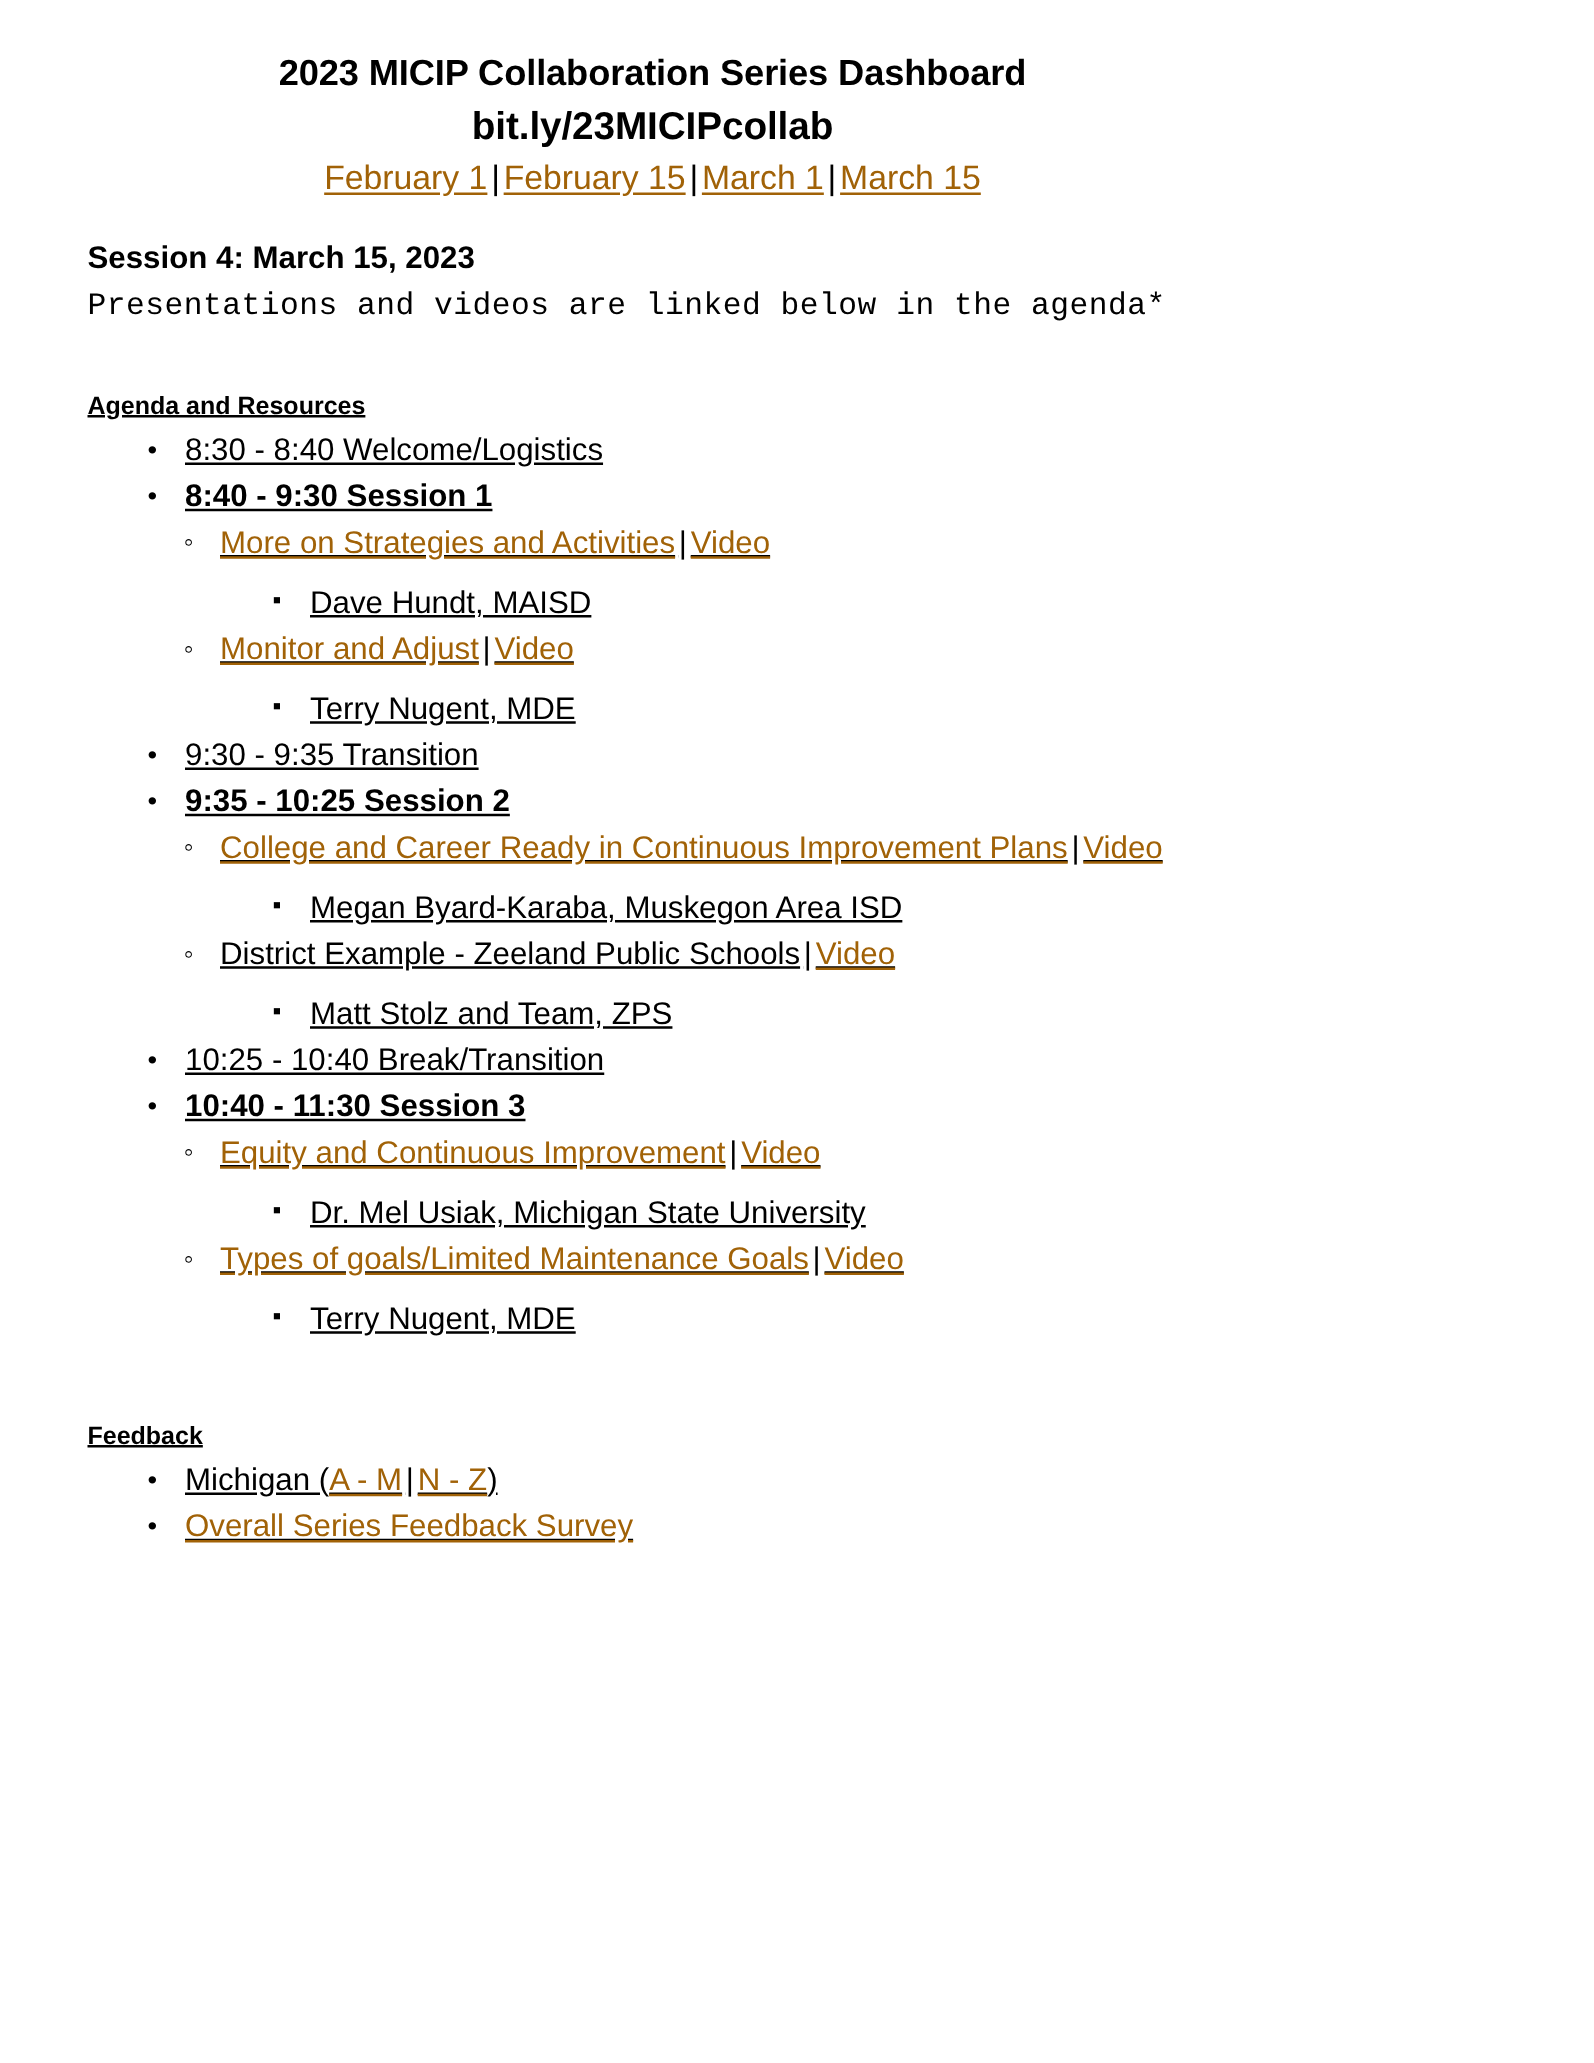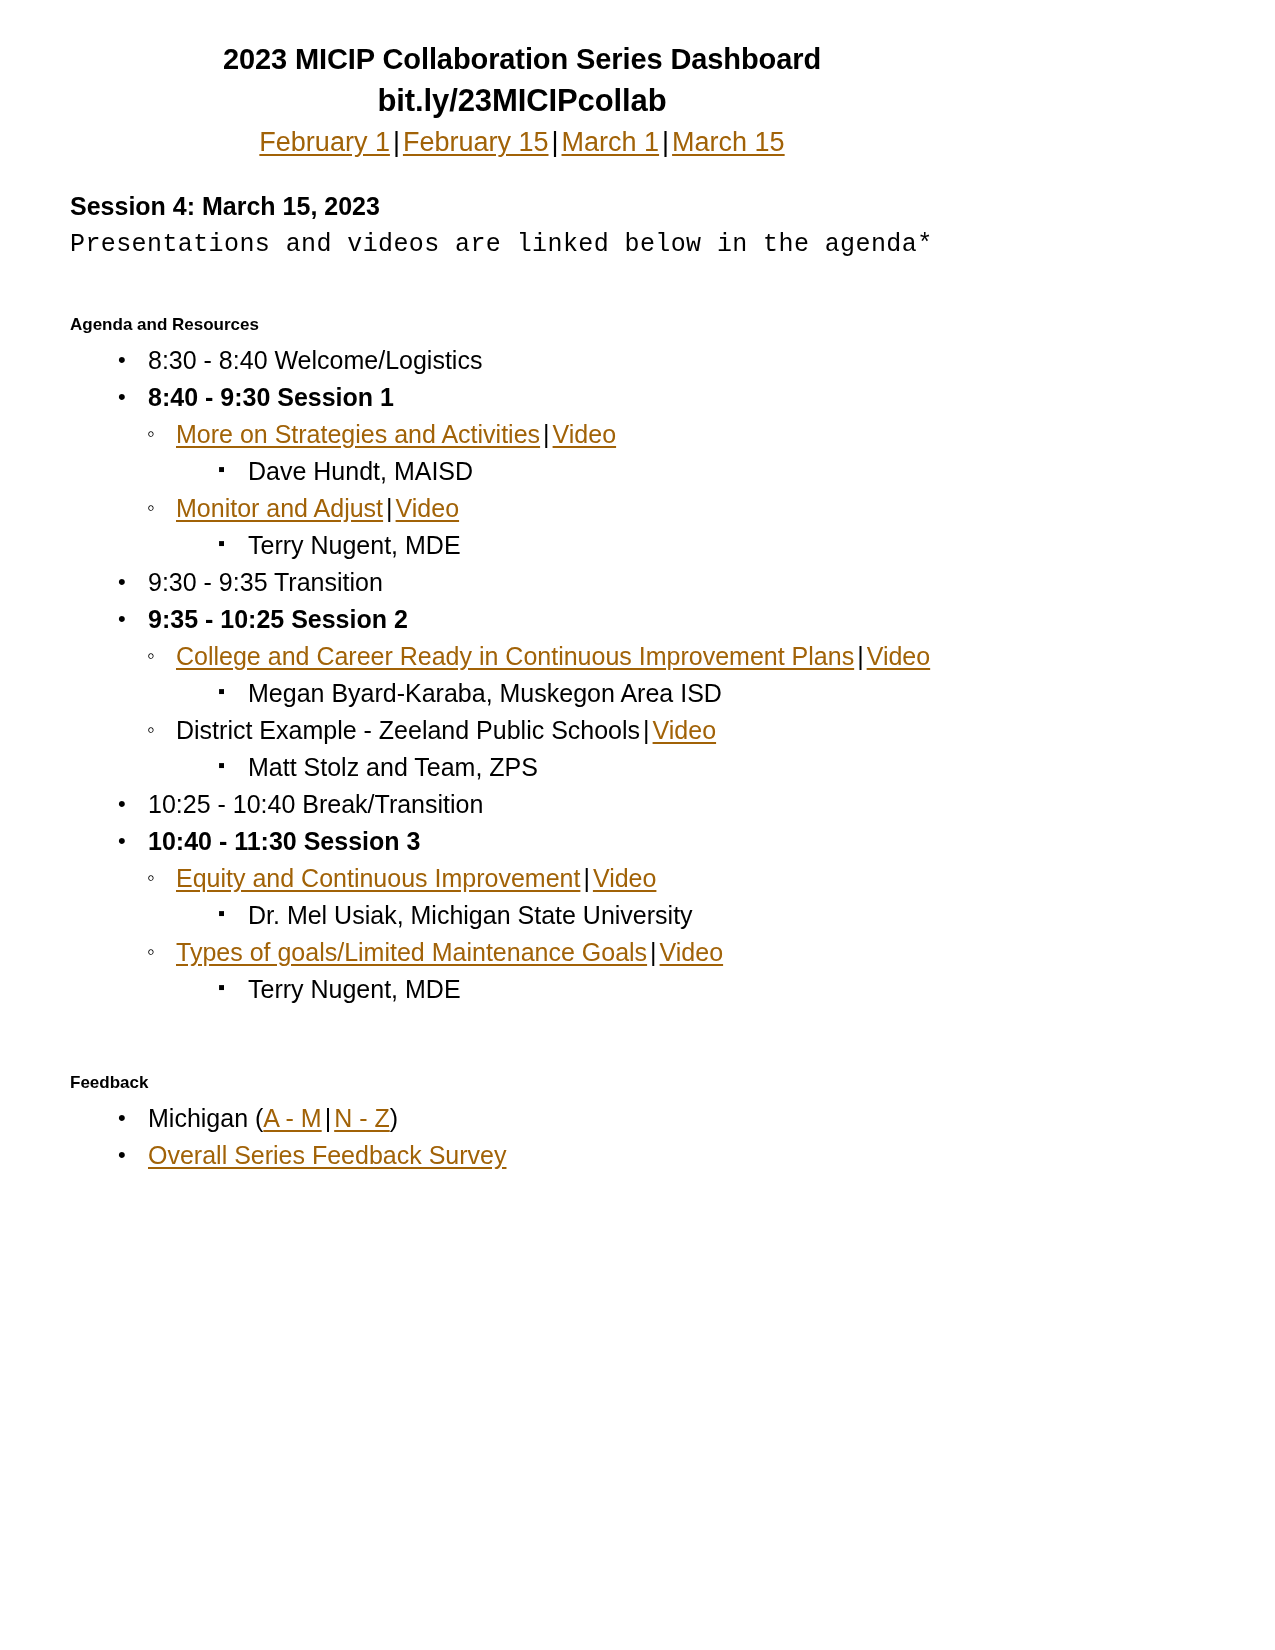--- a/index.html
+++ b/index.html
@@ -58,38 +58,40 @@
   }
   .mono-note {
     font-family: Liberation Mono, monospace;
     font-size: 25px;
     line-height: 36px;
     letter-spacing: 0.4px;
     margin-top: 4px;
   }
   .section-head {
     margin-top: 45px;
-    font-size: 17px;
+    font-size: 20px;
     font-weight: bold;
     line-height: 34px;
+    text-decoration: underline;
   }
   .section-head.feedback-head {
     margin-top: 58px;
   }
 
   
   ul {
     margin: 0;
     padding: 0;
     list-style: none;
   }
   li {
     position: relative;
     font-size: 25px;
     line-height: 37px;
+    text-decoration: underline;
   }
   
   .lvl1 > li {
     padding-left: 78px;
   }
   .lvl1 > li::before {
     content: "\2022";
     position: absolute;
     left: 48px;
     top: -1px;
@@ -111,20 +113,21 @@
     left: 7px;
     top: -1px;
     font-size: 22px;
   }
   
   .lvl3 {
     margin-left: 72px;
   }
   .lvl3 > li {
     padding-left: 36px;
+    margin-top: 11px;
   }
   .lvl3 > li::before {
     content: "\25AA";
     position: absolute;
     left: 6px;
     top: -2px;
     font-size: 20px;
   }
   .pipe {
     padding: 0 3px;

